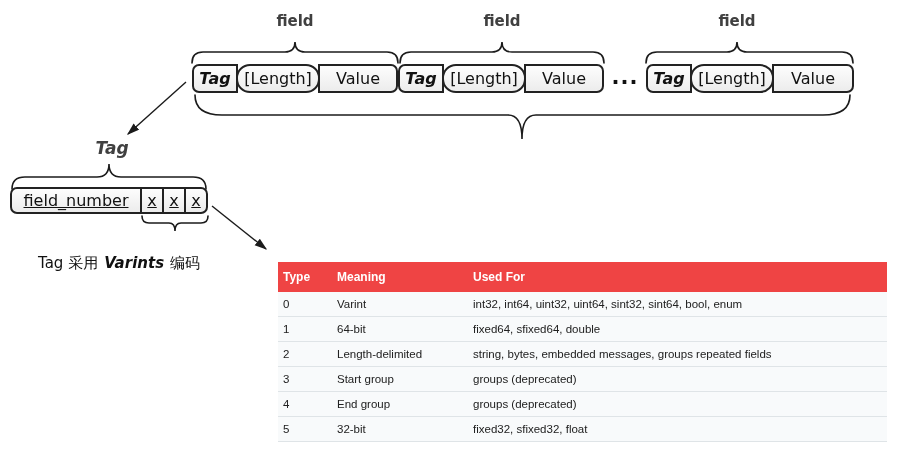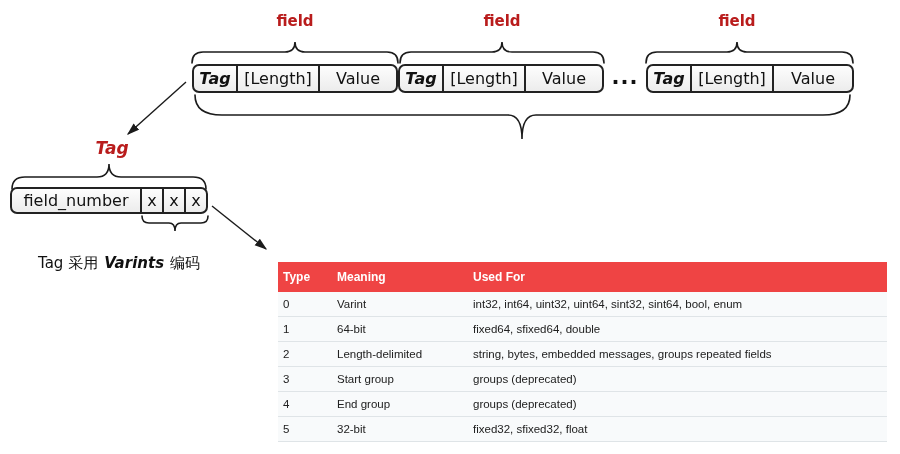--- a/index.html
+++ b/index.html
@@ -3,46 +3,46 @@
 <meta charset="utf-8">
 <style>
   html,body{margin:0;padding:0;background:#ffffff;}
   .canvas{
     position:relative;width:900px;height:454px;background:#ffffff;
     overflow:hidden;font-family:"DejaVu Sans",sans-serif;color:#111;
   }
   svg.overlay{position:absolute;left:0;top:0;width:900px;height:454px;pointer-events:none;}
 
   
-  .lbl{position:absolute;text-align:center;color:#b91c1c;}
+  .lbl{position:absolute;text-align:center;color:#404040;}
   .field-lbl{top:12px;width:100px;font-size:15px;font-weight:bold;}
   .msg-lbl{top:147px;width:120px;font-size:15px;font-weight:bold;}
   .tag-title{top:138px;width:60px;font-size:17px;font-weight:bold;font-style:italic;}
   .wire-lbl{top:231px;width:110px;font-size:14px;}
   .note{position:absolute;left:38px;top:254px;font-size:15px;white-space:nowrap;}
   .note .em{font-weight:bold;font-style:italic;margin:4px 6px;}
   .ellipsis{position:absolute;left:604px;top:62px;width:42px;height:29px;
     display:flex;align-items:center;justify-content:center;
     font-size:21px;font-weight:bold;letter-spacing:1px;}
 
   
   .box-group{position:absolute;top:64px;height:29px;display:flex;}
   .cell{box-sizing:border-box;height:29px;margin-left:-2px;
     border:2px solid #222;display:flex;align-items:center;justify-content:center;
     background:linear-gradient(180deg,#fdfdfd 0%,#ececec 100%);
     font-size:16px;white-space:nowrap;}
   .cell:first-child{margin-left:0;}
   .round-l{border-top-left-radius:7px;border-bottom-left-radius:7px;}
   .round-r{border-top-right-radius:7px;border-bottom-right-radius:7px;}
   .tag-cell{width:46px;font-weight:bold;font-style:italic;}
-  .len-cell{width:84px;}
+  .len-cell{width:84px;border-radius:14px;}
   .val-cell{width:80px;}
   .val-cell-3{width:82px;}
 
-  .tagbox{position:absolute;left:10px;top:187px;height:27px;display:flex;}
+  .tagbox{position:absolute;left:10px;top:187px;height:27px;display:flex;text-decoration:underline;}
   .tagbox .cell{height:27px;font-size:16px;}
   .fn-cell{width:132px;}
   .x-cell{width:24px;}
 
   
   .wtable{position:absolute;left:278px;top:262px;width:609px;
     border-collapse:collapse;table-layout:fixed;
     font-family:"Liberation Sans",sans-serif;}
   .wtable th{background:#ef4444;color:#ffffff;font-size:12px;font-weight:bold;
     text-align:left;height:30px;padding:0 0 0 5px;}

